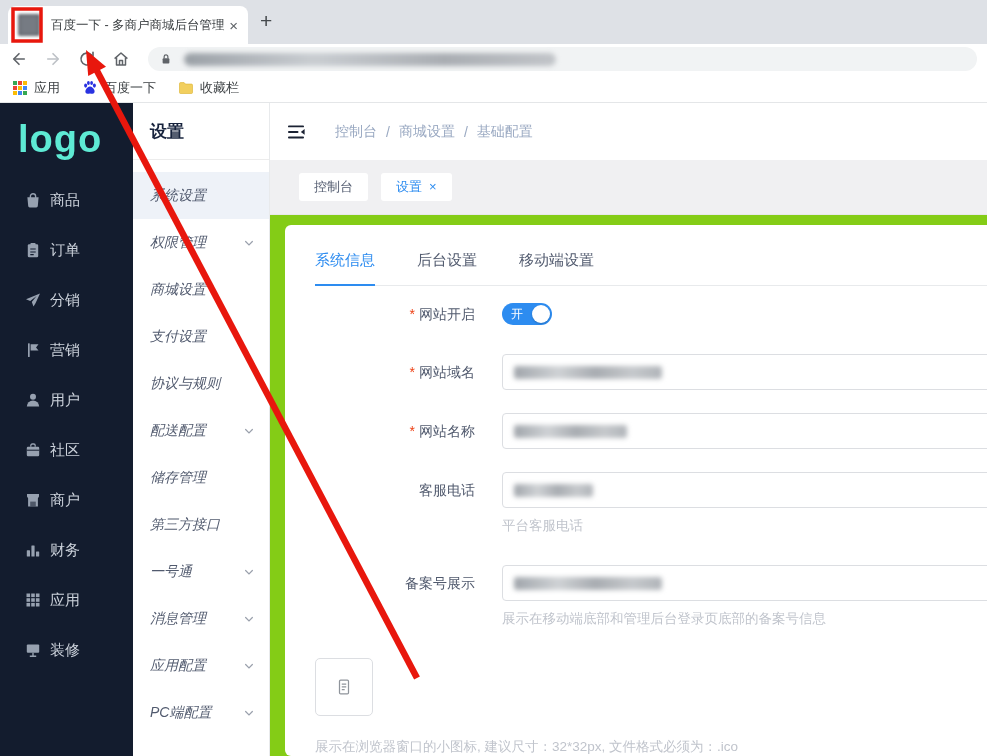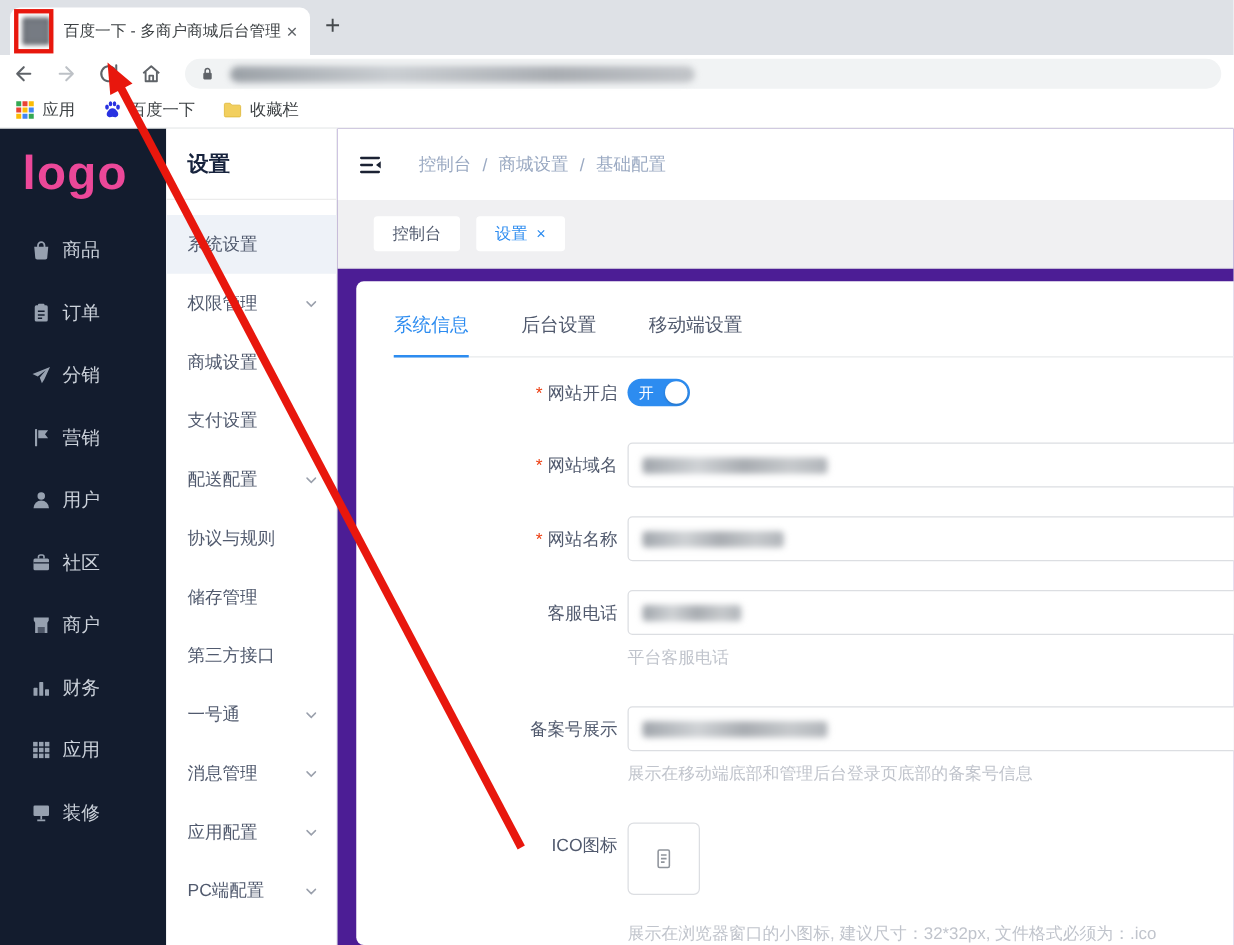--- a/index.html
+++ b/index.html
@@ -31,39 +31,39 @@
     border-bottom:1px solid #e4e6e8; }
   .bm-item { display:flex; align-items:center; margin-right:22px; cursor:pointer; }
   .bm-ic { width:16px; height:16px; font-size:16px; margin-right:6px; }
   .bm-ic svg { display:block; }
   .bm-label { font-size:13px; color:#3c4043; }
 
   
   .app { display:flex; height:653px; }
 
   .sidebar { width:133px; background:#131c2e; flex:none; }
-  .logo { height:72px; display:flex; align-items:center; padding-left:18px; color:#ec4899;
+  .logo { height:72px; display:flex; align-items:center; padding-left:18px; color:#5eead4;
     font-size:38px; font-weight:bold; letter-spacing:1px; }
   .side-item { height:50px; display:flex; align-items:center; padding-left:25px; cursor:pointer; }
   .side-ic { width:16px; height:16px; font-size:16px; color:#97a1b0; margin-right:9px; flex:none; }
   .side-ic svg { display:block; }
   .side-label { font-size:15px; color:#ccd2db; }
 
   .submenu { width:137px; background:#fff; border-right:1px solid #e8eaec; flex:none; }
   .submenu-title { height:57px; border-bottom:1px solid #ececec; display:flex; align-items:center;
     padding-left:17px; font-size:17px; font-weight:bold; color:#17233d; }
   .submenu-list { padding-top:12px; }
   .submenu-item { height:47px; display:flex; align-items:center; padding:0 14px 0 17px;
-    font-size:14px; color:#515a6e; cursor:pointer; }
+    font-size:14px; color:#515a6e; cursor:pointer;font-style:italic; }
   .submenu-item.active { background:#eef2f8; }
   .submenu-item .s-label { flex:1; }
   .chev { width:12px; height:12px; font-size:12px; color:#9aa0ac; flex:none; }
   .chev svg { display:block; }
 
-  .main { flex:1; display:flex; flex-direction:column; background:#4c1d95; min-width:0; }
+  .main { flex:1; display:flex; flex-direction:column; background:#84cc16; min-width:0; }
   .main-header { height:57px; background:#fff; display:flex; align-items:center; padding:0 16px; flex:none; }
   .collapse-ic { width:20px; height:20px; font-size:20px; color:#1b2233; cursor:pointer; }
   .collapse-ic svg { display:block; }
   .breadcrumb { margin-left:29px; font-size:14px; color:#9aa9c2; display:flex; align-items:center; }
   .crumb { display:flex; align-items:center; }
   .crumb .sep { margin:0 9px; }
   .crumb:last-of-type .sep { display:none; }
   .crumb-label { cursor:pointer; }
 
   .tagstrip { height:55px; background:#f0f0f2; display:flex; align-items:center; padding:0 0 0 29px;
@@ -78,21 +78,21 @@
 
   .tabs { display:flex; padding-top:26px; border-bottom:1px solid #e8eaec; }
   .ctab { font-size:15px; color:#515a6e; padding-bottom:14px; margin-right:42px; cursor:pointer;
     border-bottom:2px solid transparent; margin-bottom:-1px; }
   .ctab.active { color:#2d8cf0; border-bottom-color:#2d8cf0; }
 
   .form { padding-top:17px; }
   .form-row { display:flex; align-items:flex-start; margin-bottom:23px; }
   .form-row:nth-of-type(1) { margin-bottom:29px; }
   .form-row:nth-of-type(4), .form-row:nth-of-type(5) { margin-bottom:30px; }
-  .form-label { width:187px; padding-right:8px; text-align:right; font-size:14px; color:#515a6e;
+  .form-label { width:187px; padding-right:27px; text-align:right; font-size:14px; color:#515a6e;
     line-height:36px; flex:none; }
   .form-row:nth-of-type(1) .form-label { line-height:22px; }
   .star { color:#ed4014; margin-right:4px; }
   .form-control { flex:1; min-width:0; }
 
   .switch { width:50px; height:22px; border-radius:11px; background:#2d8cf0; display:flex;
     align-items:center; cursor:pointer; }
   .switch-label { color:#fff; font-size:12px; margin-left:9px; }
   .switch-knob { width:18px; height:18px; border-radius:50%; background:#fff; margin-left:auto;
     margin-right:2px; box-shadow:0 1px 2px rgba(0,0,0,.2); }
@@ -350,31 +350,31 @@
           <span class="s-label">商城设置</span>
 
         </div>
 
         <div class="submenu-item">
           <span class="s-label">支付设置</span>
 
         </div>
 
         <div class="submenu-item">
+          <span class="s-label">协议与规则</span>
+
+        </div>
+
+        <div class="submenu-item">
           <span class="s-label">配送配置</span>
           <span class="chev">
             <svg viewBox="0 0 16 16" width="1em" height="1em" fill="none" stroke="currentColor" stroke-width="1.6" stroke-linecap="round">
               <path d="M3.5 6l4.5 4.5L12.5 6"></path>
             </svg>
           </span>
-        </div>
-
-        <div class="submenu-item">
-          <span class="s-label">协议与规则</span>
-
         </div>
 
         <div class="submenu-item">
           <span class="s-label">储存管理</span>
 
         </div>
 
         <div class="submenu-item">
           <span class="s-label">第三方接口</span>
 
@@ -545,23 +545,20 @@
 
                 <div class="input-box">
                   <div class="redact v-lg"></div>
                 </div>
 
                 <div class="help">展示在移动端底部和管理后台登录页底部的备案号信息</div>
               </div>
             </div>
 
             <div class="form-row">
-              <div class="form-label">
-                <span>ICO图标</span>
-              </div>
               <div class="form-control">
 
                 <div class="upload-box">
                   <span class="doc-ic">
                     <svg viewBox="0 0 16 16" width="1em" height="1em" fill="none" stroke="currentColor" stroke-width="1.1">
                       <rect x="4" y="1.8" width="8" height="12.4" rx="1"></rect>
                       <path d="M6 5.4h4M6 7.9h4M6 10.4h2.6"></path>
                     </svg>
                   </span>
                 </div>

